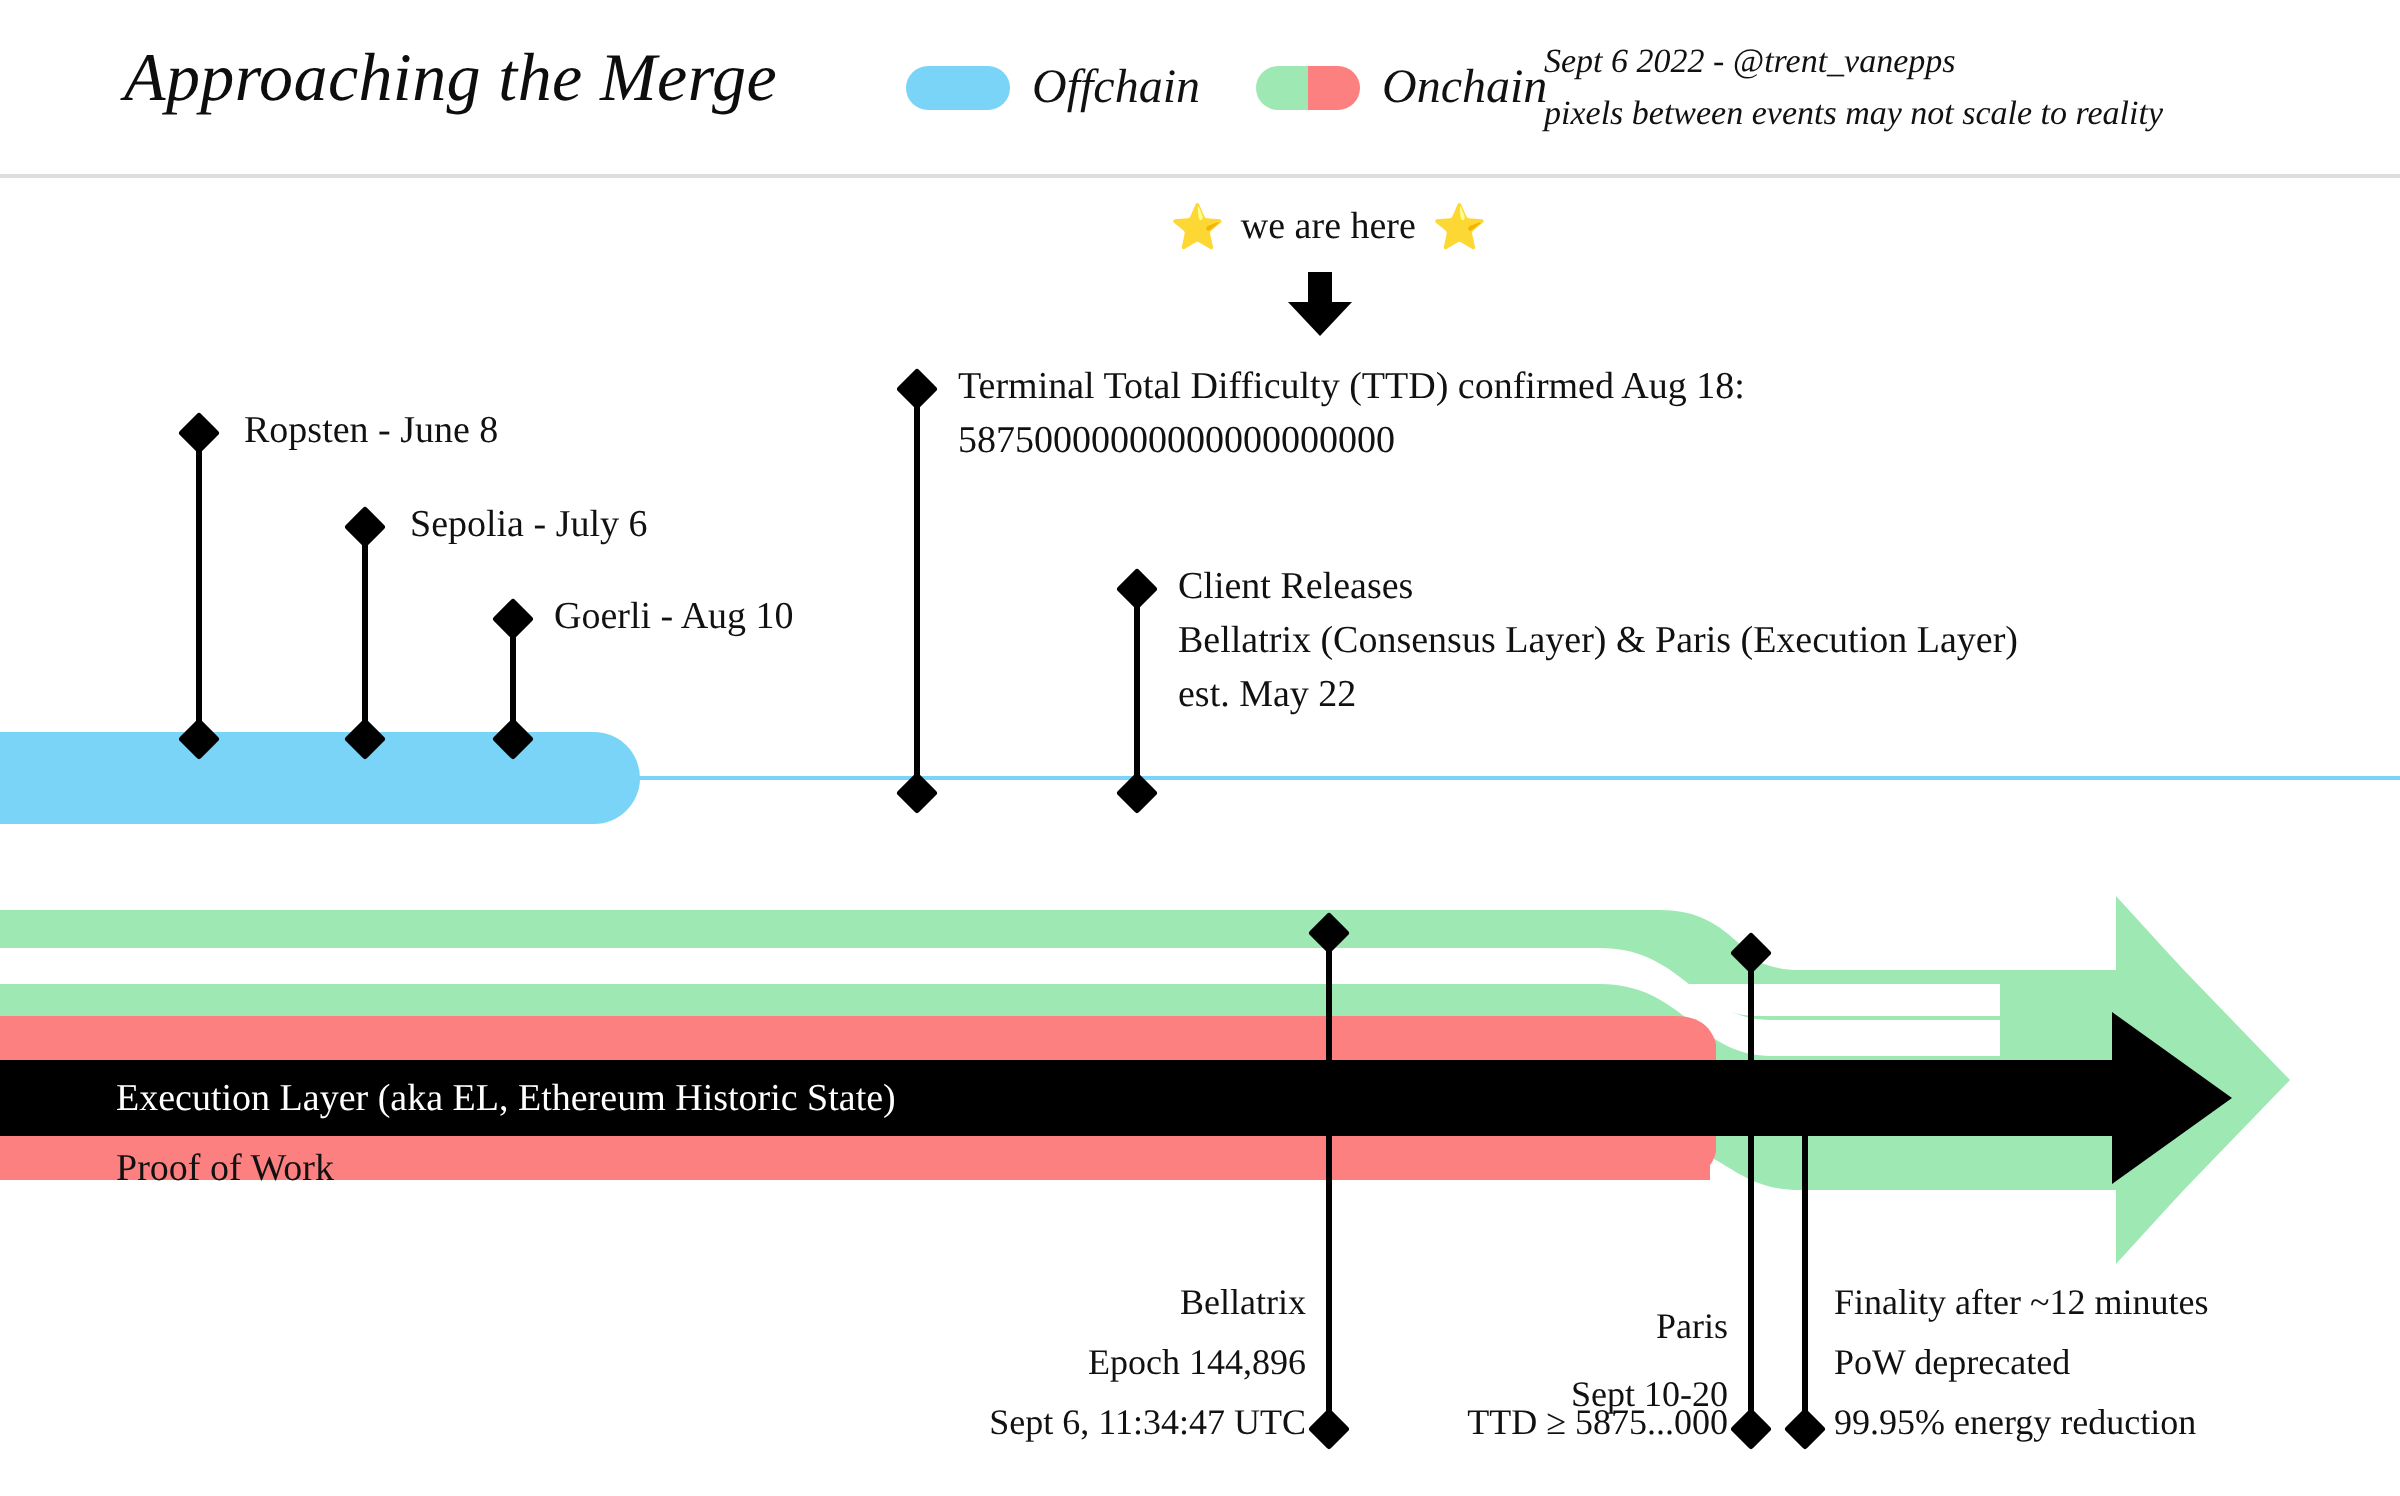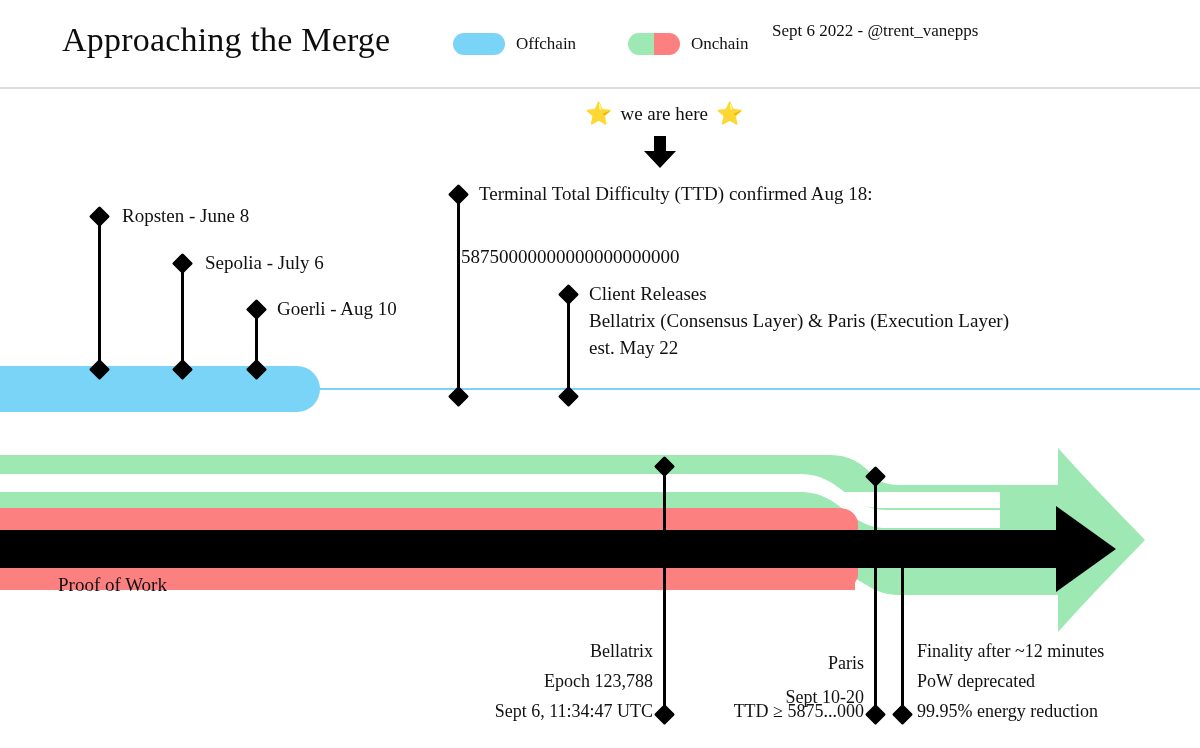--- a/index.html
+++ b/index.html
@@ -7,34 +7,34 @@
     width:1200px;height:748px;
     background:#ffffff;
     font-family:"Liberation Serif","DejaVu Serif",serif;
     color:#111111;
     overflow:hidden;
     position:relative;
   }
   .stage{position:relative;width:1200px;height:748px;overflow:hidden;}
 
   
-  .header{position:absolute;left:0;top:0;width:980px;height:88px;}
+  .header{position:absolute;left:0;top:0;width:980px;height:88px;font-style:italic;}
   .header-rule{position:absolute;left:0;top:87px;width:1200px;height:2px;background:#dddddd;}
   .title{
     position:absolute;left:62px;top:19px;
     font-size:34px;line-height:42px;letter-spacing:.2px;color:#0d0d0d;
     white-space:nowrap;
   }
   .legend{position:absolute;top:33px;display:flex;align-items:center;gap:11px;}
   .legend-off{left:453px;}
   .legend-on{left:628px;}
   .pill{width:52px;height:22px;border-radius:11px;display:block;}
   .pill-offchain{background:#79d4f7;}
   .pill-onchain{background:linear-gradient(to right,#9ee8b4 0%,#9ee8b4 50%,#fc8080 50%,#fc8080 100%);}
-  .legend-label{font-size:17px;line-height:22px;white-space:nowrap;}
+  .legend-label{font-size:24px;line-height:22px;white-space:nowrap;}
   .credit{position:absolute;left:772px;top:18px;font-size:17px;line-height:26px;white-space:nowrap;}
 
   
   .blue-line{position:absolute;left:300px;top:388px;width:900px;height:2px;background:#79d4f7;}
   .blue-pill{
     position:absolute;left:0px;top:366px;width:320px;height:46px;
     background:#79d4f7;border-radius:0 23px 23px 0;
   }
   .blue-pill-label{
     position:absolute;left:58px;top:375px;font-size:19px;line-height:28px;white-space:nowrap;color:#111;
@@ -104,20 +104,21 @@
       <span class="legend-label">Offchain</span>
     </div>
 
     <div class="legend legend-on">
       <span class="pill pill-onchain"></span>
       <span class="legend-label">Onchain</span>
     </div>
 
     <div class="credit">
       <div>Sept 6 2022 - @trent_vanepps</div>
+      <div>pixels between events may not scale to reality</div>
     </div>
 
     <div class="header-rule"></div>
   </div>
 
   <div class="here-row">
     <span class="star">⭐</span>
     <span class="here-text">we are here</span>
     <span class="star">⭐</span>
   </div>
@@ -147,21 +148,21 @@
     <div class="dia-top"></div>
     <div class="dia-bot" style="top:53px;"></div>
     <div class="label" style="left:22px;top:-12px;">Goerli - Aug 10</div>
   </div>
 
   <div class="ev" style="left:457px;top:194px;">
     <div class="stem" style="height:202px;"></div>
     <div class="dia"></div>
     <div class="dia" style="top:195px;"></div>
     <div class="txt" style="left:22px;top:-14px;">Terminal Total Difficulty (TTD) confirmed Aug 18:</div>
-    <div class="txt" style="left:4px;top:13px;margin-top:36px;">58750000000000000000000</div>
+    <div class="txt" style="left:22px;top:13px;">58750000000000000000000</div>
   </div>
 
   <div class="ev" style="left:567px;top:294px;">
     <div class="stem" style="height:102px;"></div>
     <div class="dia"></div>
     <div class="dia" style="top:95px;"></div>
     <div class="txt" style="left:22px;top:-14px;">Client Releases</div>
     <div class="txt" style="left:22px;top:13px;">Bellatrix (Consensus Layer) &amp; Paris (Execution Layer)</div>
     <div class="txt" style="left:22px;top:40px;">est. May 22</div>
   </div>
@@ -221,28 +222,29 @@
       <path d="M0,62 L800,62 C842,62 848,98 886,98 L1000,98 L1000,80 L886,80 C848,80 842,44 800,44 L0,44 Z" fill="#ffffff"></path>
 
       <path d="M0,78 L838,78 C850,78 856,84 858,92 L858,146 C856,154 850,160 838,160 L0,160 Z" fill="#fc8080"></path>
 
       <path d="M0,62 L812,62 C848,62 854,78 880,78 L1000,78 L1000,62 Z" fill="#ffffff"></path>
 
       <path d="M0,100 L1056,100 L1056,76 L1116,119 L1056,162 L1056,138 L0,138 Z" fill="#000000"></path>
     </g>
   </svg>
 
+  <div class="el-label">Execution Layer (aka EL, Ethereum Historic State)</div>
   <div class="pow-label">Proof of Work</div>
 
   <div class="bev" style="left:663px;top:466px;">
     <div class="stem" style="height:248px;"></div>
     <div class="dia" style="top:-7px;"></div>
     <div class="dia" style="top:241px;"></div>
     <div class="txt txt-right" style="left:-250px;top:172px;width:240px;">Bellatrix</div>
-    <div class="txt txt-right" style="left:-250px;top:202px;width:240px;">Epoch 123,788</div>
+    <div class="txt txt-right" style="left:-250px;top:202px;width:240px;">Epoch 144,896</div>
     <div class="txt txt-right" style="left:-250px;top:232px;width:240px;">Sept 6, 11:34:47 UTC</div>
   </div>
 
   <div class="bev" style="left:874px;top:476px;">
     <div class="stem" style="height:238px;"></div>
     <div class="dia" style="top:-7px;"></div>
     <div class="dia" style="top:231px;"></div>
     <div class="txt txt-right" style="left:-210px;top:162px;width:200px;margin-top:12px;">Paris</div>
     <div class="txt txt-right" style="left:-210px;top:208px;width:200px;">Sept 10-20</div>
     <div class="txt txt-right" style="left:-210px;top:222px;width:200px;">TTD ≥ 5875...000</div>

